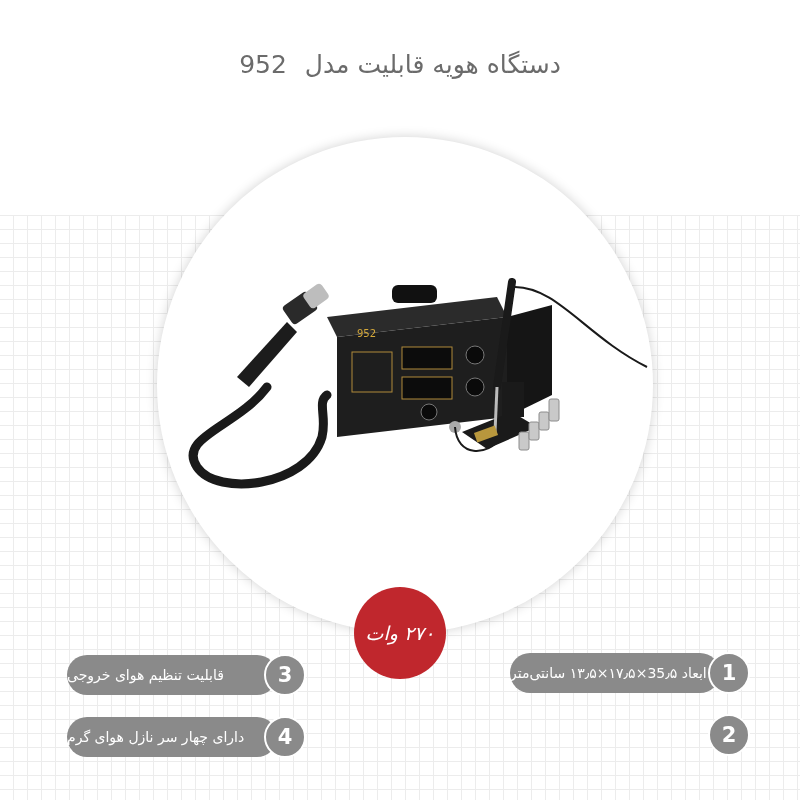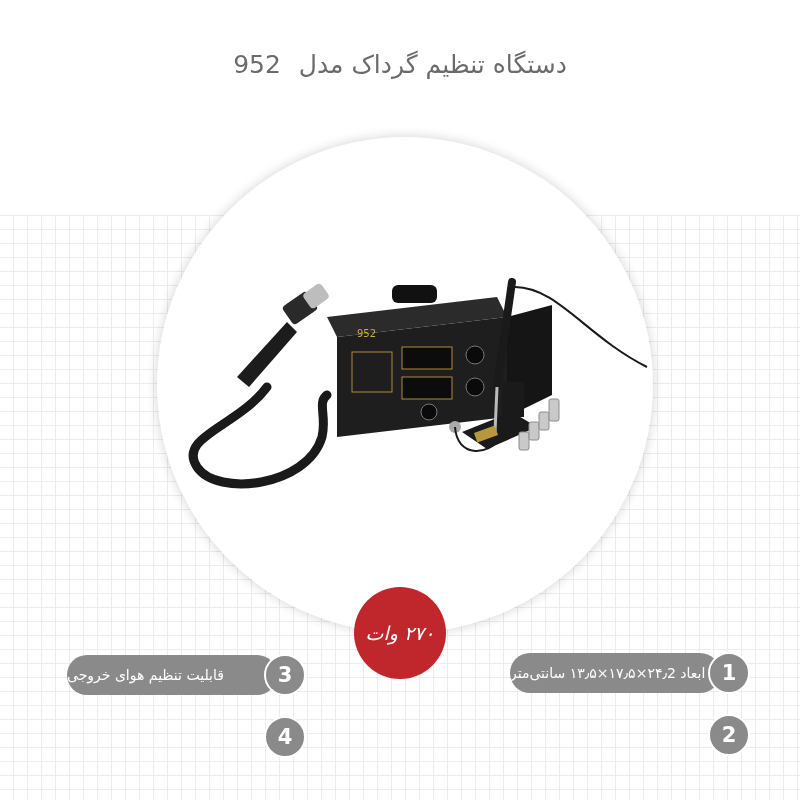--- a/index.html
+++ b/index.html
@@ -48,21 +48,21 @@
     display: flex; align-items: center; justify-content: center;
   }
   .pill .txt { display: block; }
 </style>
 </head>
 <body>
 
 <div class="grid"></div>
 
 <div class="title">
-  <span>دستگاه تنظیم گرداک مدل</span>
+  <span>دستگاه هویه قابلیت مدل</span>
   <span class="model">952</span>
 </div>
 
 <div class="hero">
   <svg class="product" viewBox="0 0 496 496">
 
     <path d="M110 250 C 80 290, 20 300, 40 330 C 60 360, 150 350, 165 300 C 170 280, 160 265, 170 258" fill="none" stroke="#1a1a1a" stroke-width="9" stroke-linecap="round"></path>
 
     <path d="M80 240 L 130 185 L 140 195 L 92 250 Z" fill="#1c1c1c"></path>
     <rect x="128" y="160" width="30" height="22" rx="4" fill="#2a2a2a" transform="rotate(-35 143 171)"></rect>
@@ -99,31 +99,34 @@
     </g>
   </svg>
 </div>
 
 <div class="watt">
   <span>۲۷۰ وات</span>
 </div>
 
 <div class="feat" style="left:510px; top:653px; width:240px;">
   <div class="pill" style="left:0; width:210px; padding-right:12px;">
-    <span class="txt">ابعاد ۲۴٫2×۱۷٫۵×۱۳٫۵ سانتی‌متر</span>
+    <span class="txt">ابعاد 35٫۵×۱۷٫۵×۱۳٫۵ سانتی‌متر</span>
   </div>
   <div class="num" style="left:198px;">1</div>
 </div>
 
 <div class="feat" style="left:511px; top:715px; width:240px;">
   <div class="num" style="left:197px;">2</div>
 </div>
 
 <div class="feat" style="left:67px; top:655px; width:240px;">
   <div class="pill" style="left:0; width:210px; padding-right:22px;">
     <span class="txt">قابلیت تنظیم هوای خروجی</span>
   </div>
   <div class="num" style="left:197px;">3</div>
 </div>
 
 <div class="feat" style="left:67px; top:717px; width:240px;">
+  <div class="pill" style="left:0; width:210px; padding-right:22px;">
+    <span class="txt">دارای چهار سر نازل هوای گرم</span>
+  </div>
   <div class="num" style="left:197px;">4</div>
 </div>
 
 </body></html>

